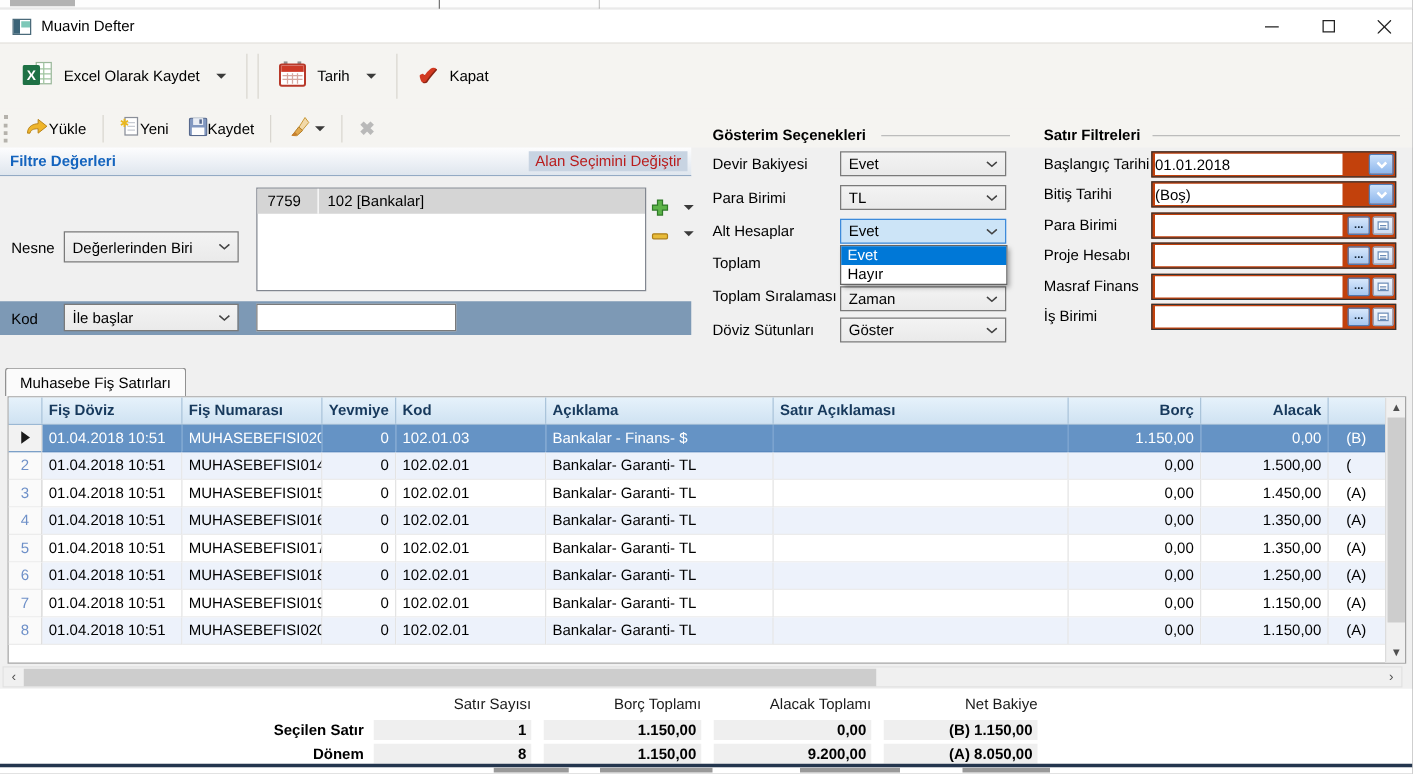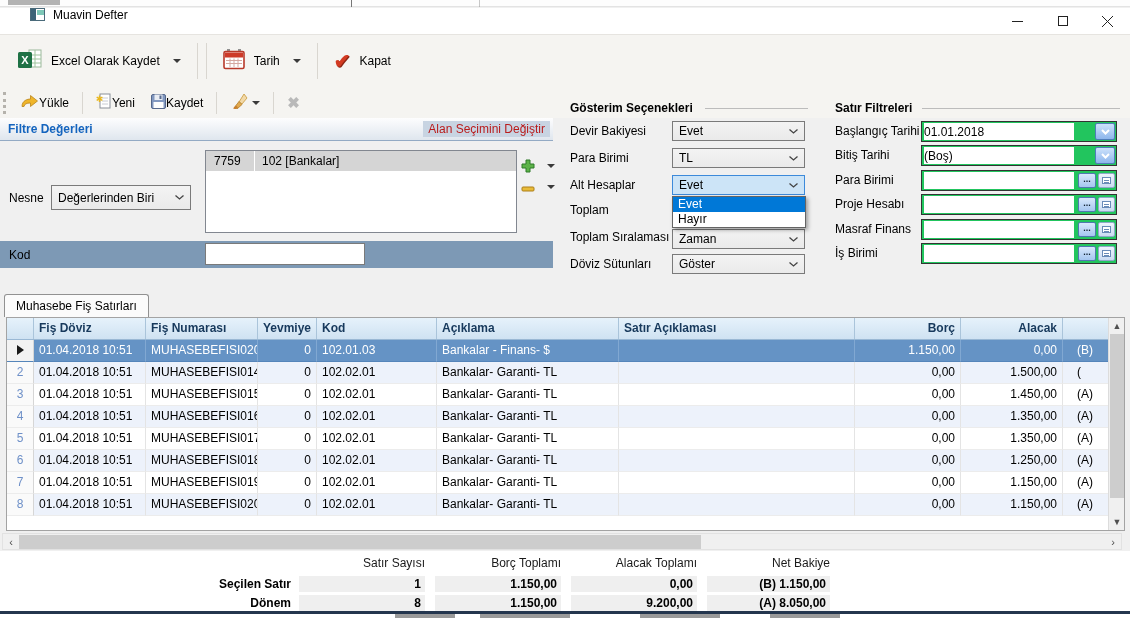--- a/index.html
+++ b/index.html
@@ -6,21 +6,21 @@
   body { font-family:"Liberation Sans", sans-serif; background:#888; }
   .screen { position:relative; width:1130px; height:619px; background:#f0f0f0; overflow:hidden;
             font-size:12px; color:#000; }
 
   
   .top-sliver { position:absolute; left:0; top:0; width:1130px; height:7px; background:#fdfdfd; border-bottom:1px solid #e3e3e3; }
   .sliver-mark { position:absolute; background:#777; }
 
   
   .titlebar { position:absolute; left:0; top:8px; width:1130px; height:26px; background:#fff;
-              display:flex; align-items:flex-start;padding-left:20px; }
+              display:flex; align-items:center; }
   .app-icon { width:15px; height:13px; margin-left:10px; border:1px solid #4a6a7a; background:#fff; position:relative; }
   .app-icon::before { content:""; position:absolute; left:0; top:0; width:5px; height:11px; background:#3c6478; }
   .app-icon::after { content:""; position:absolute; left:6px; top:1px; width:7px; height:5px; background:#7ec8b8; }
   .title-text { margin-left:8px; font-size:12px; }
   .win-controls { position:absolute; right:0; top:0; height:26px; display:flex; }
   .win-btn { width:45px; height:26px; display:flex; align-items:center; justify-content:center; }
 
   
   .toolbar-main { position:absolute; left:0; top:34px; width:1130px; height:53px; background:#f5f4f1;
                   border-top:1px solid #e6e4e0; display:flex; align-items:center; padding-left:6px; }
@@ -60,21 +60,21 @@
   .group-title { position:absolute; font-weight:bold; }
   .group-line { position:absolute; height:1px; background:#bcbcbc; }
   .opt-label { position:absolute; left:570px; width:100px; line-height:20px; }
   .opt-combo { position:absolute; left:672px; width:133px; height:20px; }
   .popup { position:absolute; left:672px; top:196px; width:134px; background:#fff; border:1px solid #646464;
            box-shadow:2px 2px 4px rgba(0,0,0,.35); z-index:5; }
   .popup-item { height:15px; line-height:15px; padding-left:5px; }
   .popup-item.sel { background:#0078d7; color:#fff; }
 
   .rf-label { position:absolute; left:835px; width:88px; line-height:21px; }
-  .rf-field { position:absolute; left:921px; width:196px; height:21px; background:#22c55e; border:1px solid #333; }
+  .rf-field { position:absolute; left:921px; width:196px; height:21px; background:#c2410c; border:1px solid #333; }
   .rf-field input { position:absolute; left:2px; top:1px; width:150px; height:17px; border:none; outline:none;
                     font-family:"Liberation Sans",sans-serif; font-size:12px; }
   .btn-datedd { position:absolute; right:1px; top:1px; width:20px; height:17px; border:1px solid #4f7db8; border-radius:2px;
                 background:linear-gradient(#cde2fb,#8db6ec); display:flex; align-items:center; justify-content:center; }
   .btn-dots { position:absolute; right:20px; top:2px; width:18px; height:15px; border:1px solid #5078b0; border-radius:2px;
               background:linear-gradient(#d8e8fc,#a5c6f0); font-size:9px; font-weight:bold; text-align:center; line-height:11px; color:#123; }
   .btn-kb { position:absolute; right:1px; top:2px; width:17px; height:15px; border:1px solid #8fa9c8; border-radius:2px;
             background:linear-gradient(#eef4fd,#cbdcf2); display:flex; align-items:center; justify-content:center; }
   .kb-glyph { width:9px; height:7px; background:#fff; border:1px solid #6a8cb8; position:relative; }
   .kb-glyph::before { content:""; position:absolute; left:1px; right:1px; top:2px; height:1px; background:#6a8cb8; }
@@ -275,20 +275,28 @@
       <span>Değerlerinden Biri</span>
       <span class="chev">
           <svg width="9" height="5">
             <polyline points="0.5,0.5 4.5,4 8.5,0.5" fill="none" stroke="#444" stroke-width="1.3"></polyline>
           </svg>
         </span>
     </div>
 
     <div class="kod-band">
       <div class="label-row" style="left:9px; top:4px;">Kod</div>
+      <div class="combo" style="position:absolute; left:51px; top:2px; width:140px; height:22px;">
+        <span>İle başlar</span>
+        <span class="chev">
+            <svg width="9" height="5">
+              <polyline points="0.5,0.5 4.5,4 8.5,0.5" fill="none" stroke="#444" stroke-width="1.3"></polyline>
+            </svg>
+          </span>
+      </div>
       <input class="kod-input" value="" style="">
     </div>
   </div>
 
   <div>
     <div class="group-title" style="left:570px; top:101px;">Gösterim Seçenekleri</div>
     <div class="group-line" style="left:705px; top:108px; width:103px;"></div>
 
     <div class="opt-label" style="top:121px;">Devir Bakiyesi</div>
     <div class="combo opt-combo" style="top:121px;">

